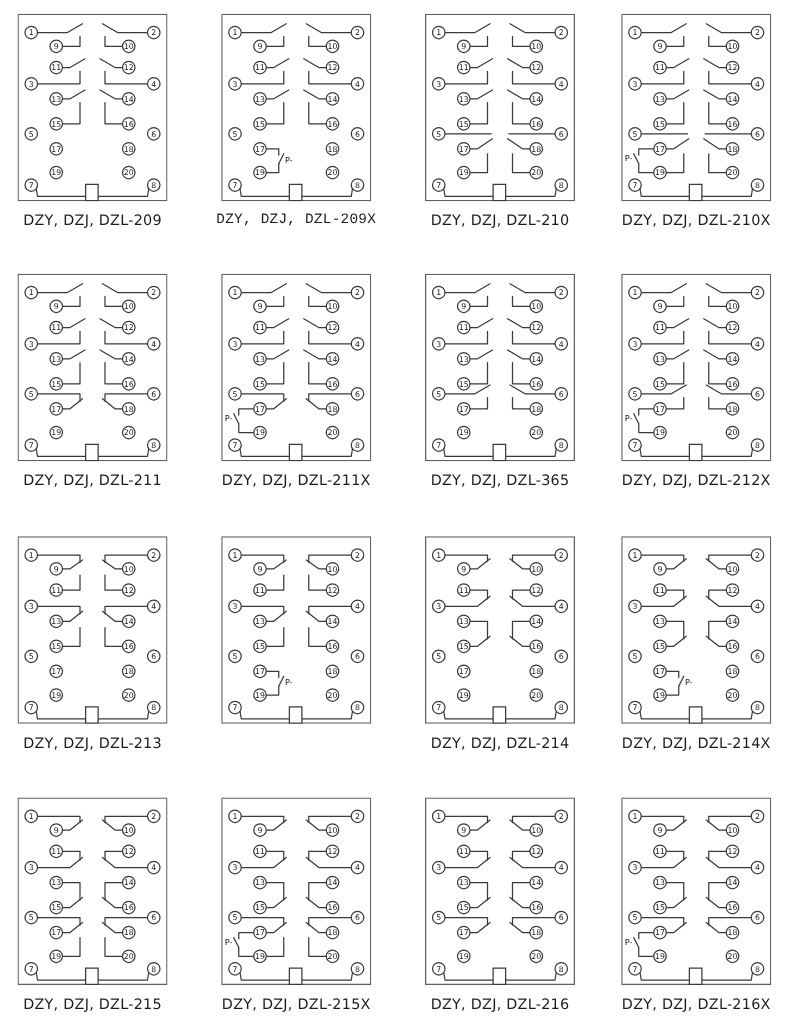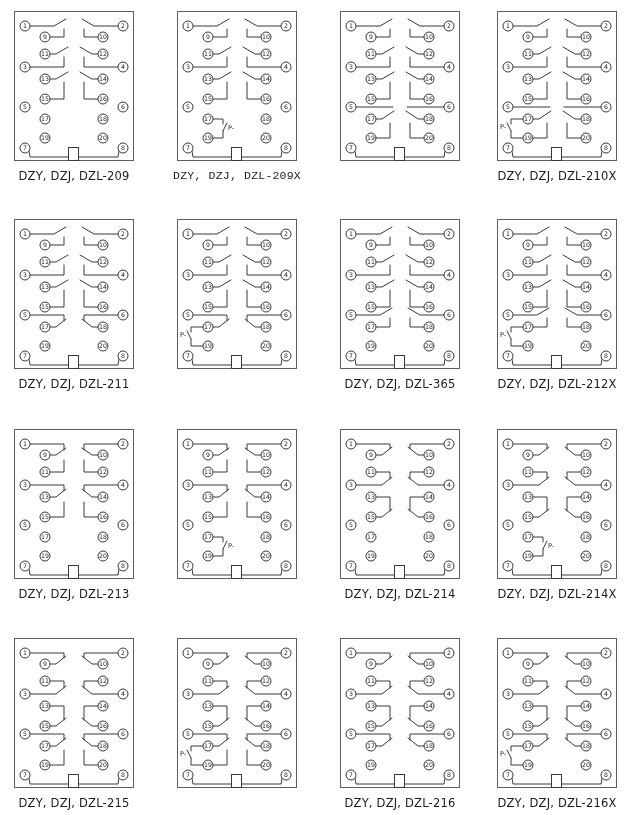--- a/index.html
+++ b/index.html
@@ -217,20 +217,21 @@
         <text x="89" y="90.3" class="tnum">16</text>
         <circle cx="31" cy="108" r="5" class="term"></circle>
         <text x="31" y="110.3" class="tnum">17</text>
         <circle cx="89" cy="108" r="5" class="term"></circle>
         <text x="89" y="110.3" class="tnum">18</text>
         <circle cx="31" cy="127" r="5" class="term"></circle>
         <text x="31" y="129.3" class="tnum">19</text>
         <circle cx="89" cy="127" r="5" class="term"></circle>
         <text x="89" y="129.3" class="tnum">20</text>
       </svg>
+      <div class="panel-label" style="left: -20px; top: 158px;">DZY, DZJ, DZL-210</div>
     </div>
     <div class="panel-cell" style="left: 497px; top: 11px;">
       <svg width="120" height="150" viewBox="0 0 120 150" class="relay">
         <rect x="0.5" y="0.5" width="119" height="149" class="frame"></rect>
         <polyline points="15,140 16,146 54.5,146"></polyline>
         <polyline points="105,140 104,146 64.5,146"></polyline>
         <rect x="54.5" y="136.5" width="10" height="13" class="notch"></rect>
         <polyline points="16,15 40,15 52,8"></polyline>
         <polyline points="36,26 50,26 50,18"></polyline>
         <polyline points="104,15 80,15 68,8"></polyline>
@@ -421,20 +422,21 @@
         <text x="89" y="90.3" class="tnum">16</text>
         <circle cx="31" cy="108" r="5" class="term"></circle>
         <text x="31" y="110.3" class="tnum">17</text>
         <circle cx="89" cy="108" r="5" class="term"></circle>
         <text x="89" y="110.3" class="tnum">18</text>
         <circle cx="31" cy="127" r="5" class="term"></circle>
         <text x="31" y="129.3" class="tnum">19</text>
         <circle cx="89" cy="127" r="5" class="term"></circle>
         <text x="89" y="129.3" class="tnum">20</text>
       </svg>
+      <div class="panel-label" style="left: -20px; top: 158px;">DZY, DZJ, DZL-211X</div>
     </div>
     <div class="panel-cell" style="left: 340px; top: 219px;">
       <svg width="120" height="150" viewBox="0 0 120 150" class="relay">
         <rect x="0.5" y="0.5" width="119" height="149" class="frame"></rect>
         <polyline points="15,140 16,146 54.5,146"></polyline>
         <polyline points="105,140 104,146 64.5,146"></polyline>
         <rect x="54.5" y="136.5" width="10" height="13" class="notch"></rect>
         <polyline points="16,15 40,15 52,8"></polyline>
         <polyline points="36,26 50,26 50,18"></polyline>
         <polyline points="104,15 80,15 68,8"></polyline>
@@ -943,20 +945,21 @@
         <text x="89" y="90.3" class="tnum">16</text>
         <circle cx="31" cy="108" r="5" class="term"></circle>
         <text x="31" y="110.3" class="tnum">17</text>
         <circle cx="89" cy="108" r="5" class="term"></circle>
         <text x="89" y="110.3" class="tnum">18</text>
         <circle cx="31" cy="127" r="5" class="term"></circle>
         <text x="31" y="129.3" class="tnum">19</text>
         <circle cx="89" cy="127" r="5" class="term"></circle>
         <text x="89" y="129.3" class="tnum">20</text>
       </svg>
+      <div class="panel-label" style="left: -20px; top: 158px;">DZY, DZJ, DZL-215X</div>
     </div>
     <div class="panel-cell" style="left: 340px; top: 638px;">
       <svg width="120" height="150" viewBox="0 0 120 150" class="relay">
         <rect x="0.5" y="0.5" width="119" height="149" class="frame"></rect>
         <polyline points="15,140 16,146 54.5,146"></polyline>
         <polyline points="105,140 104,146 64.5,146"></polyline>
         <rect x="54.5" y="136.5" width="10" height="13" class="notch"></rect>
         <polyline points="16,15 50,15 50,20"></polyline>
         <polyline points="36,26 42,26 52,18"></polyline>
         <polyline points="104,15 70,15 70,20"></polyline>

